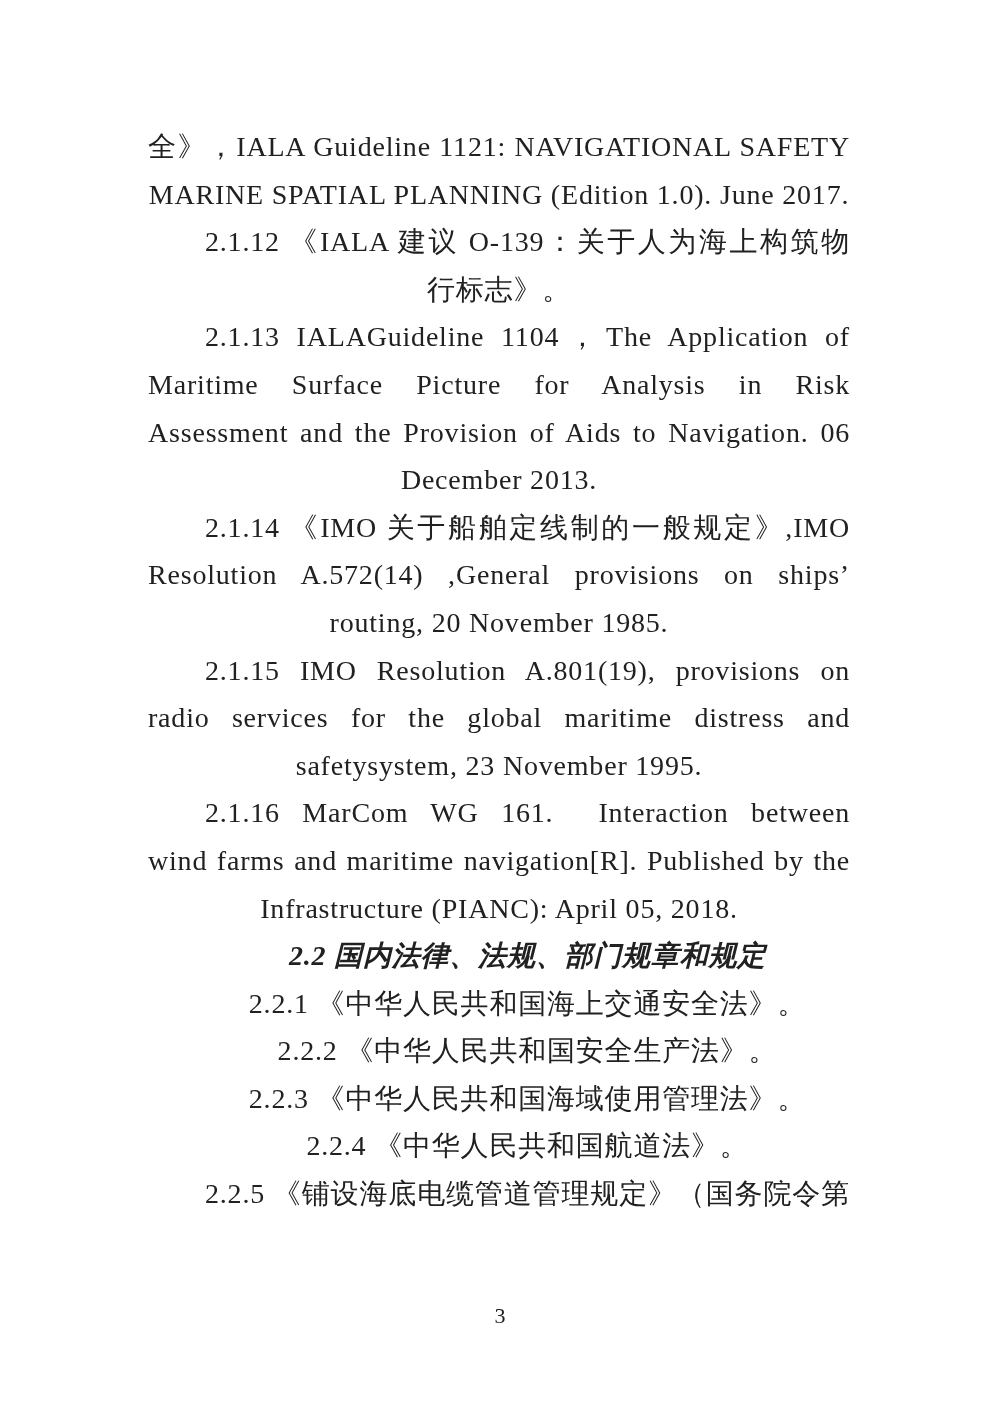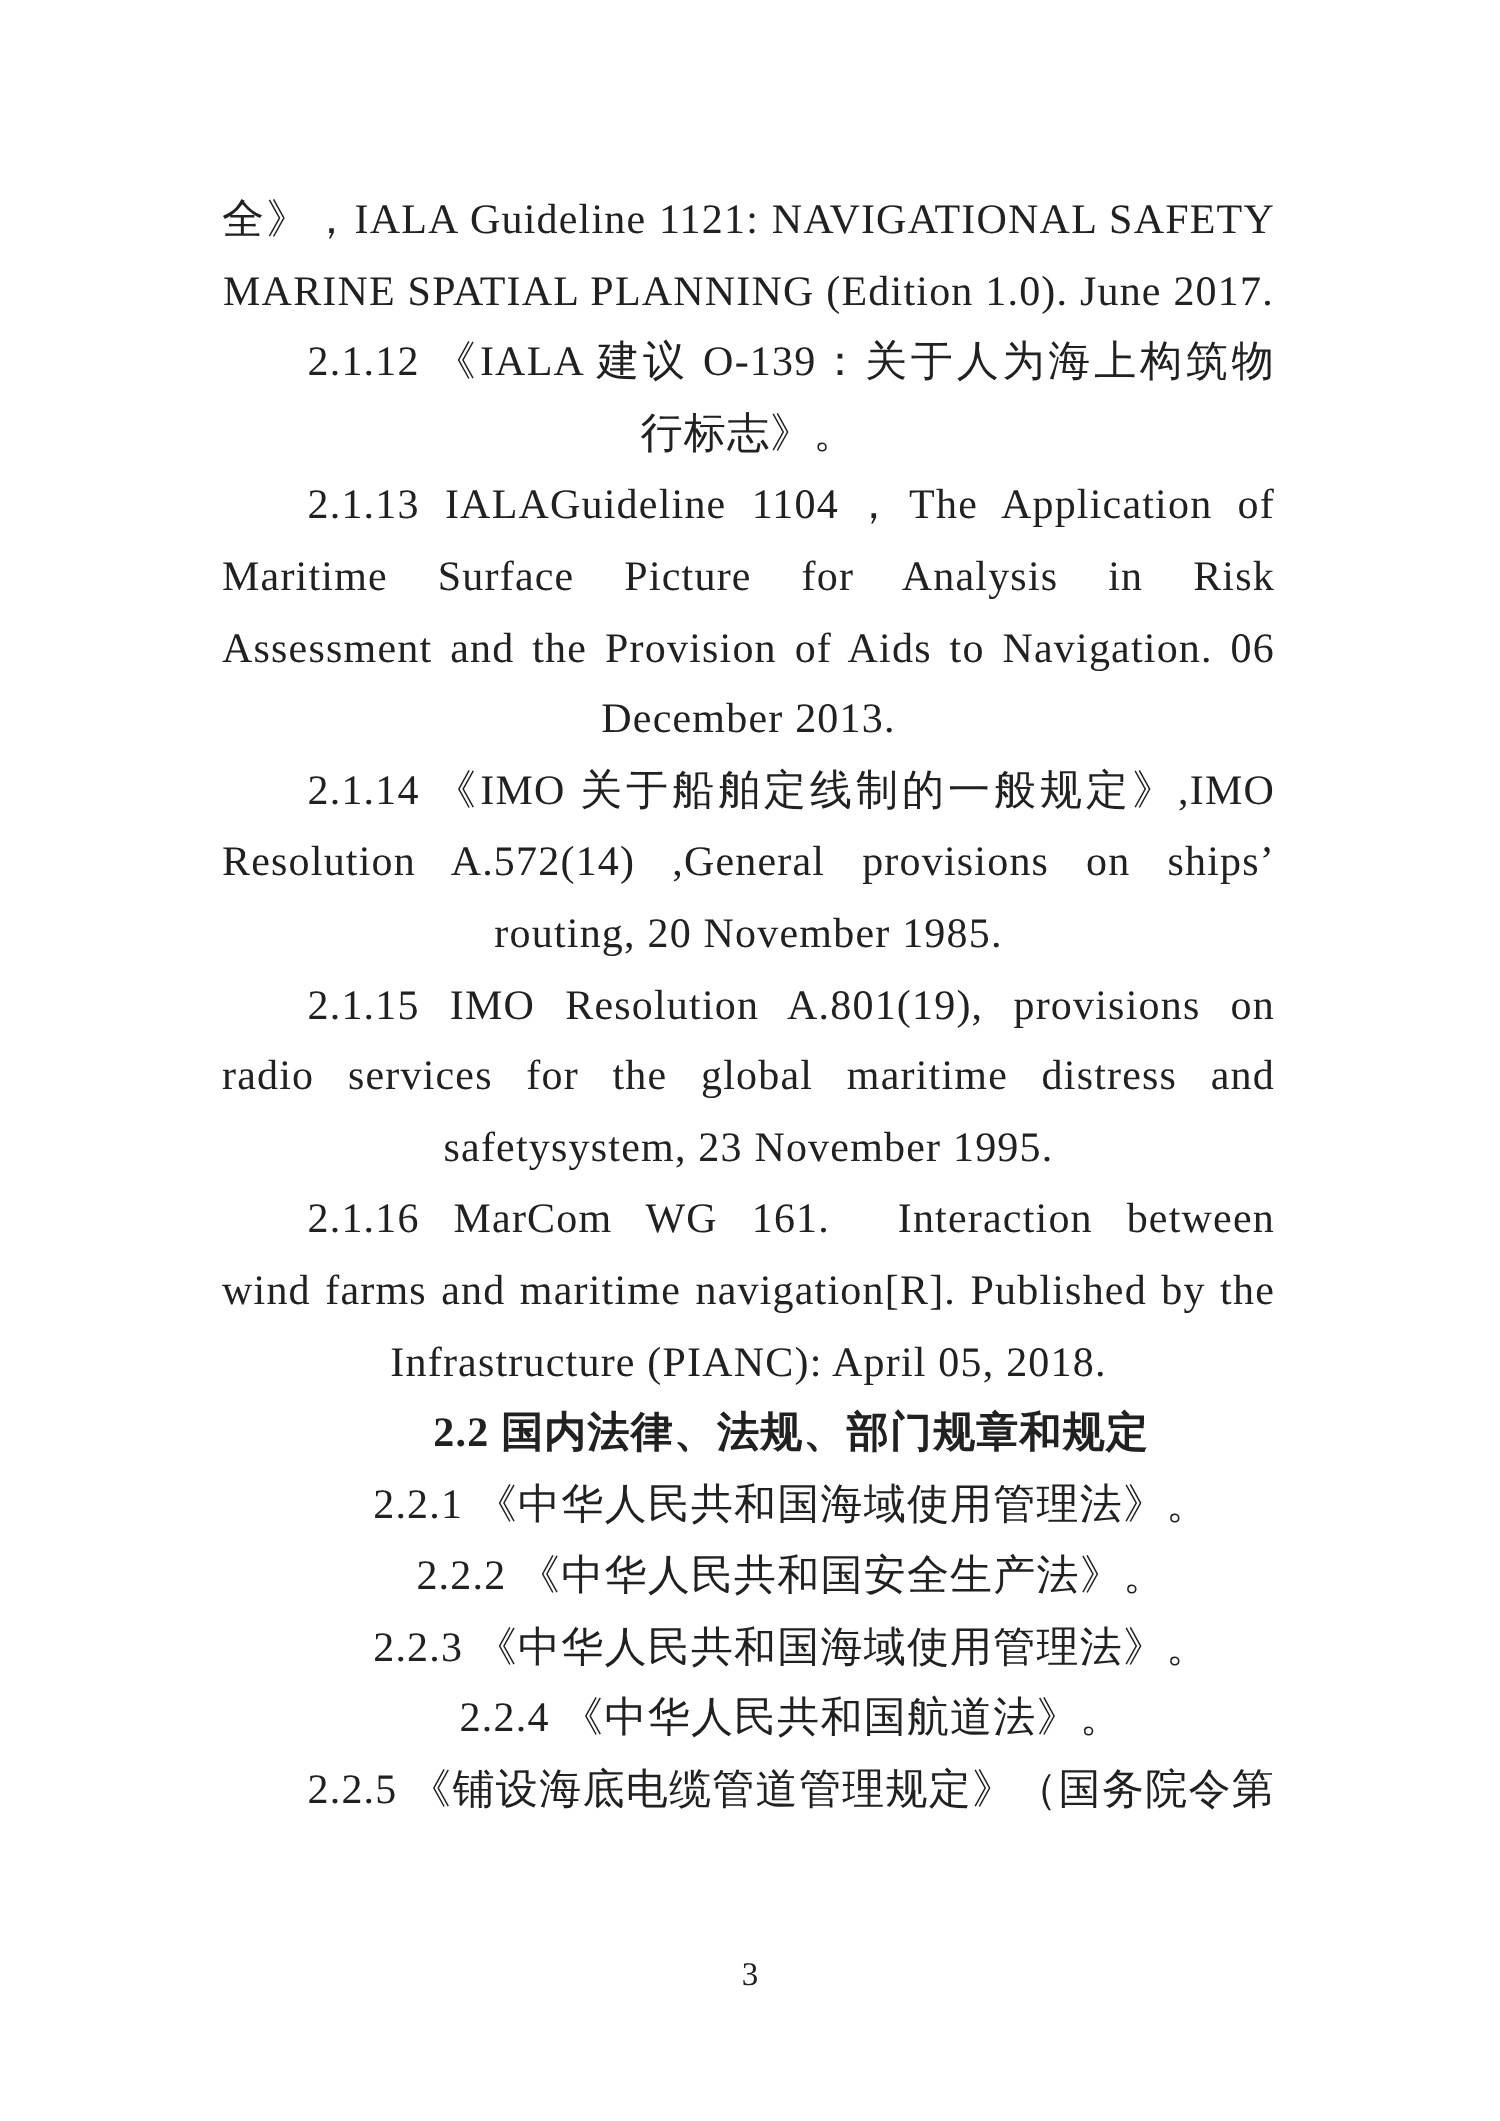--- a/index.html
+++ b/index.html
@@ -33,20 +33,21 @@
   }
   .line.justify {
     text-align: justify;
     text-align-last: justify;
   }
   .line.indent {
     padding-left: 57px;
   }
   .line.bold {
     font-weight: 700;
+    font-style: italic;
   }
   .footer {
     position: absolute;
     left: 0;
     top: 1300px;
     width: 100%;
     text-align: center;
   }
   .footer .page-num {
     font-size: 22px;
@@ -70,21 +71,21 @@
       <div class="line justify indent">2.1.14 《IMO 关于船舶定线制的一般规定》,IMO</div>
       <div class="line justify">Resolution A.572(14) ,General provisions on ships’</div>
       <div class="line">routing, 20 November 1985.</div>
       <div class="line justify indent">2.1.15 IMO Resolution A.801(19), provisions on</div>
       <div class="line justify">radio services for the global maritime distress and</div>
       <div class="line">safetysystem, 23 November 1995.</div>
       <div class="line justify indent">2.1.16 MarCom WG 161.  Interaction between offshore</div>
       <div class="line justify">wind farms and maritime navigation[R]. Published by the</div>
       <div class="line">Infrastructure (PIANC): April 05, 2018.</div>
       <div class="line indent bold">2.2 国内法律、法规、部门规章和规定</div>
-      <div class="line indent">2.2.1 《中华人民共和国海域使用管理法》。</div>
+      <div class="line indent">2.2.1 《中华人民共和国海上交通安全法》。</div>
       <div class="line indent">2.2.2 《中华人民共和国安全生产法》。</div>
       <div class="line indent">2.2.3 《中华人民共和国海域使用管理法》。</div>
       <div class="line indent">2.2.4 《中华人民共和国航道法》。</div>
       <div class="line justify indent">2.2.5 《铺设海底电缆管道管理规定》（国务院令第 27</div>
     </div>
   <div class="footer">
     <span class="page-num">3</span>
   </div>
 </div>
 

